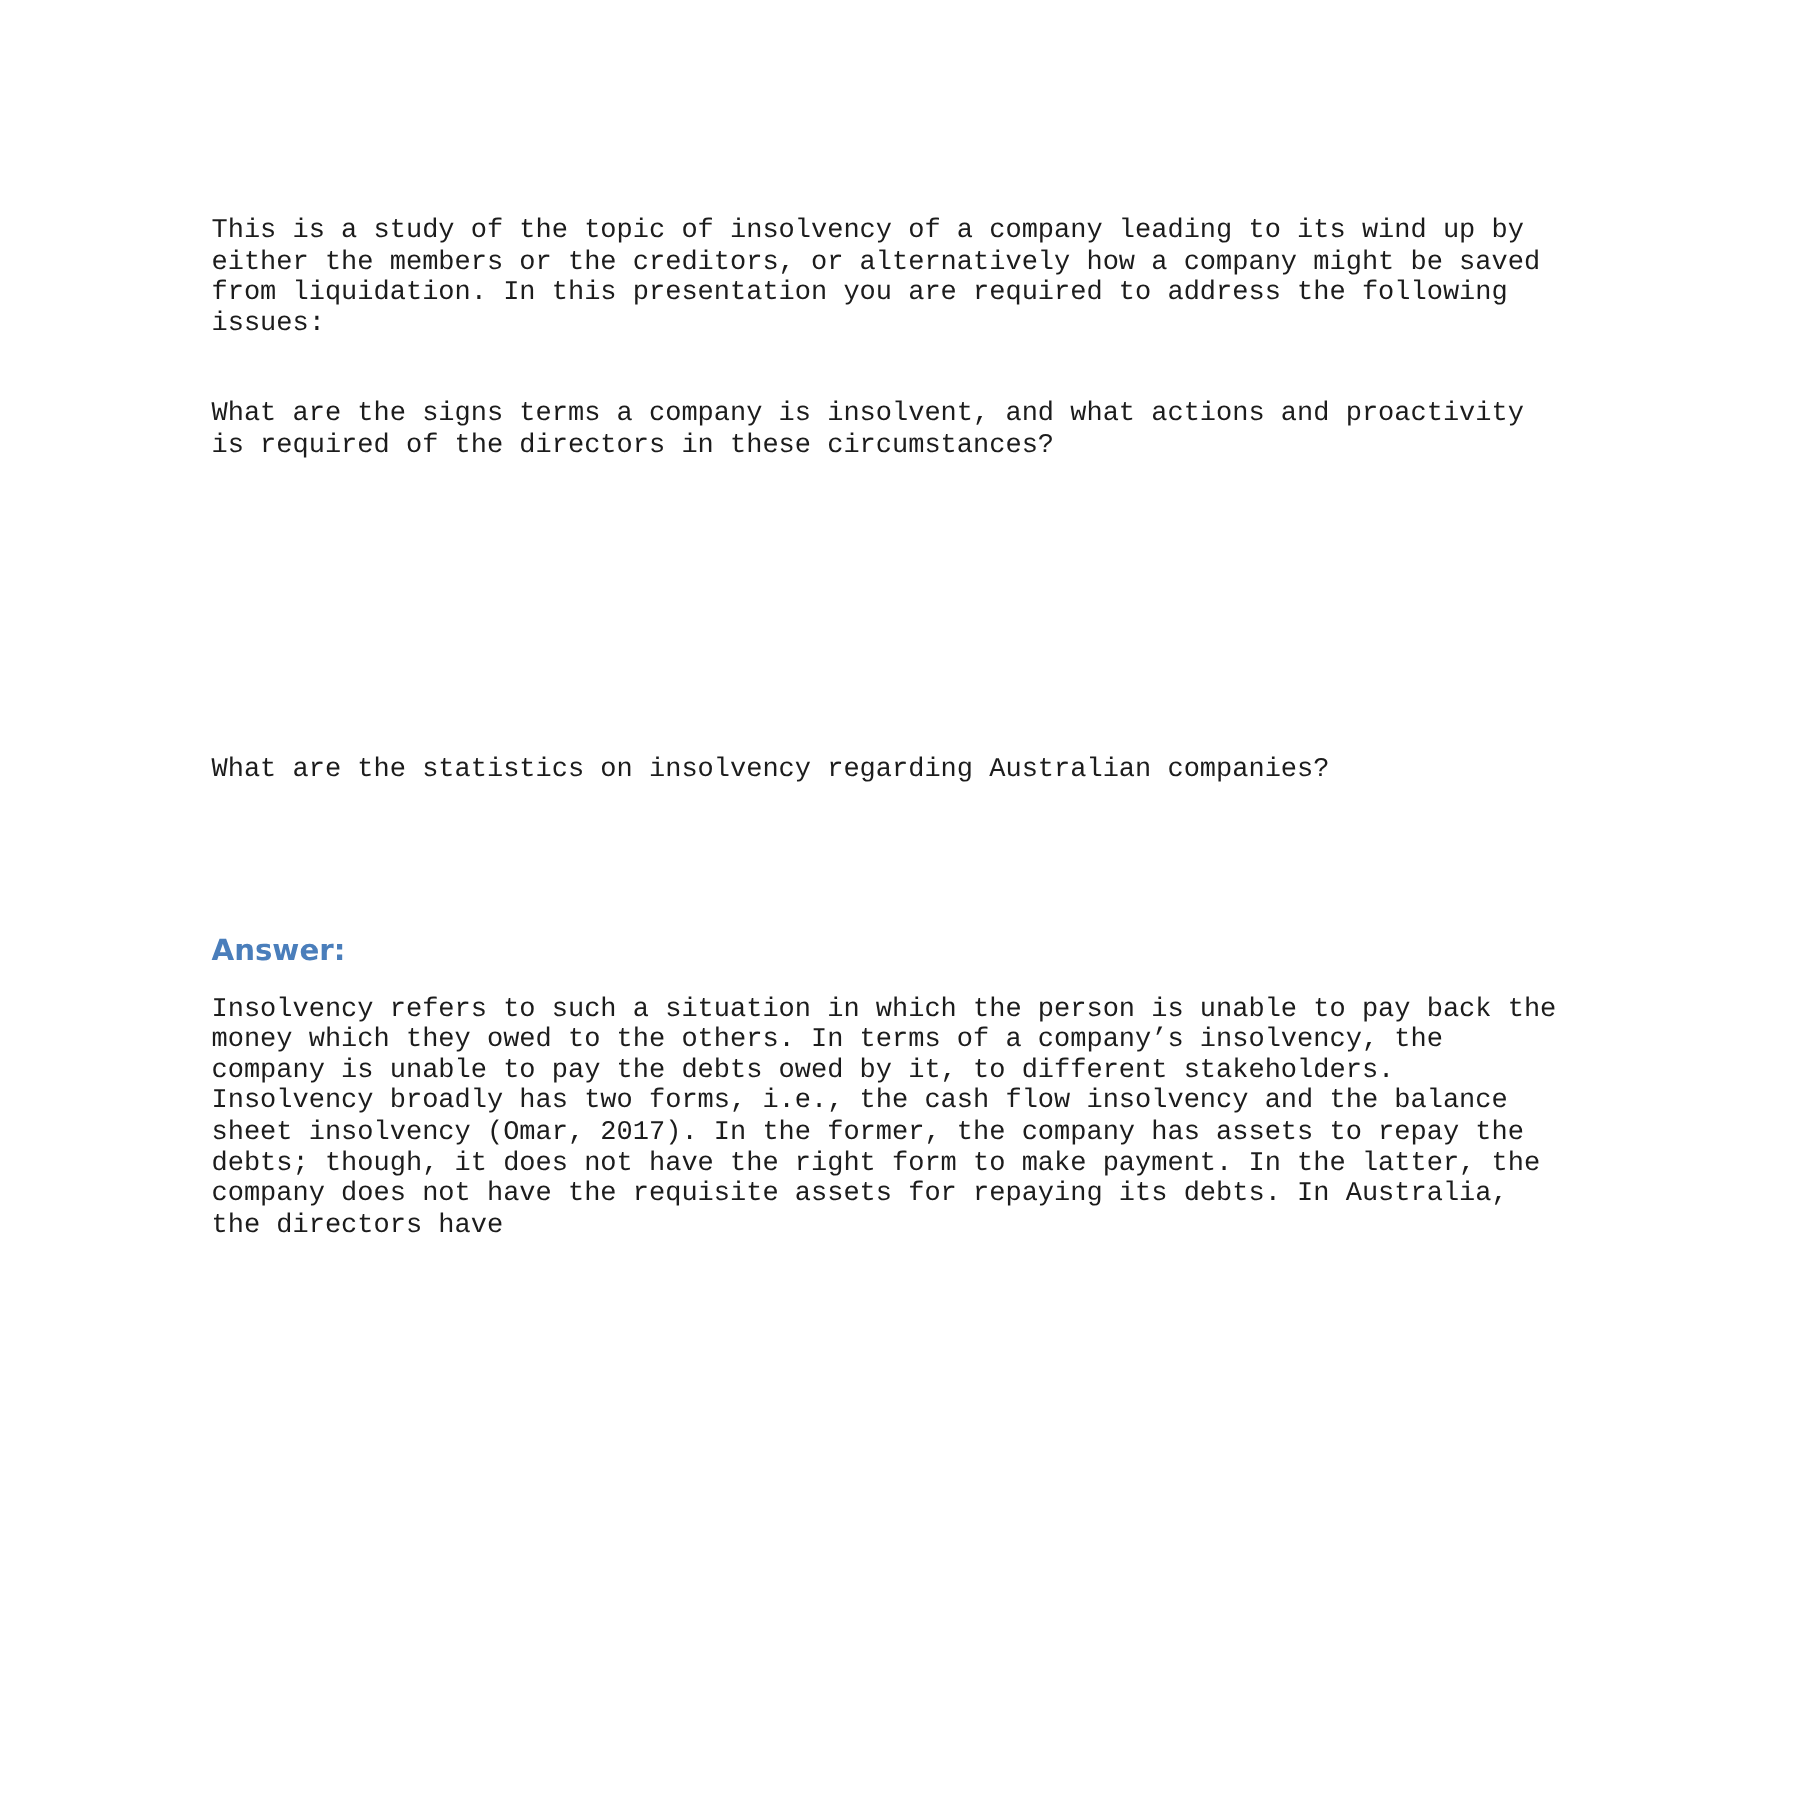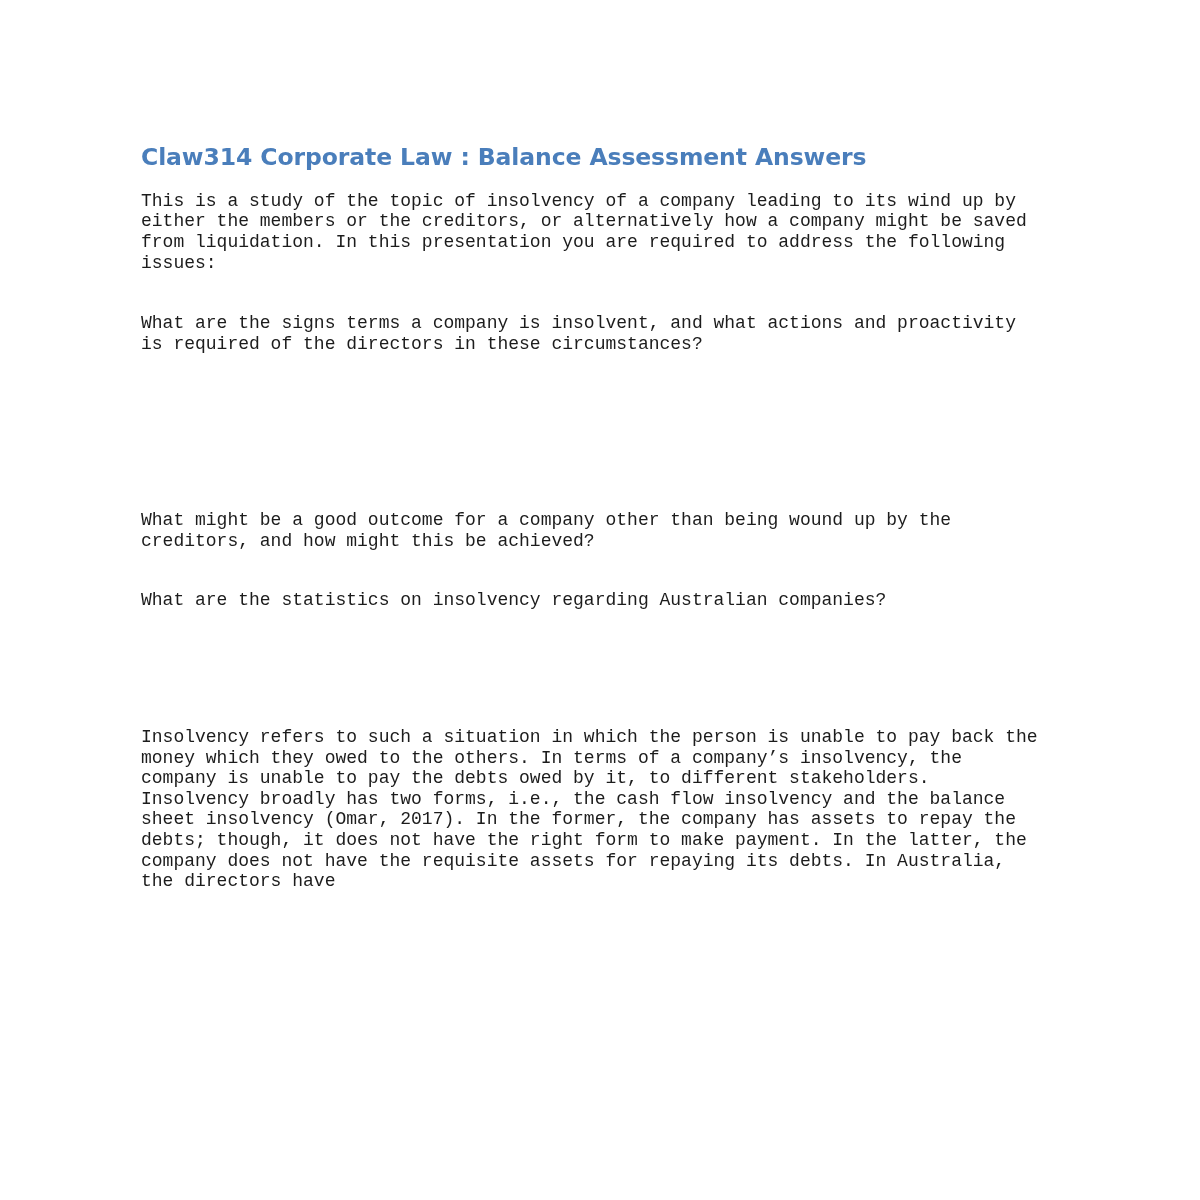--- a/index.html
+++ b/index.html
@@ -64,52 +64,51 @@
   .gap-intro { height: 40px; }
   .gap-answerhead { height: 21px; }
   .gap-answerbody { height: 17px; }
 </style>
 </head>
 <body>
 
 <div id="page">
   <div id="content">
 
-    <h1 class="doc-title">Claw314 Corporate Law : Balance Assessment Answers</h1>
 
     <p class="para">This is a study of the topic of insolvency of a company leading to its wind up by either the members or the creditors, or alternatively how a company might be saved from liquidation. In this presentation you are required to address the following issues:</p>
 
     <div class="gap-intro"></div>
 
     <p class="para">What are the signs terms a company is insolvent, and what actions and proactivity is required of the directors in these circumstances?</p>
 
     <div class="gap-q"></div>
 
 
     <div class="gap-q"></div>
 
 
     <div class="gap-q"></div>
 
 
     <div class="gap-q"></div>
 
-    <p class="para">What might be a good outcome for a company other than being wound up by the creditors, and how might this be achieved?</p>
 
     <div class="gap-q"></div>
 
     <p class="para">What are the statistics on insolvency regarding Australian companies?</p>
 
     <div class="gap-q"></div>
 
 
     <div class="gap-q"></div>
 
 
     <div class="gap-answerhead"></div>
 
+    <h2 class="section-head">Answer:</h2>
 
     <div class="gap-answerbody"></div>
 
     <p class="para">Insolvency refers to such a situation in which the person is unable to pay back the money which they owed to the others. In terms of a company’s insolvency, the company is unable to pay the debts owed by it, to different stakeholders. Insolvency broadly has two forms, i.e., the cash flow insolvency and the balance sheet insolvency (Omar, 2017). In the former, the company has assets to repay the debts; though, it does not have the right form to make payment. In the latter, the company does not have the requisite assets for repaying its debts. In Australia, the directors have</p>
 
   </div>
 </div>
 
 </body></html>

